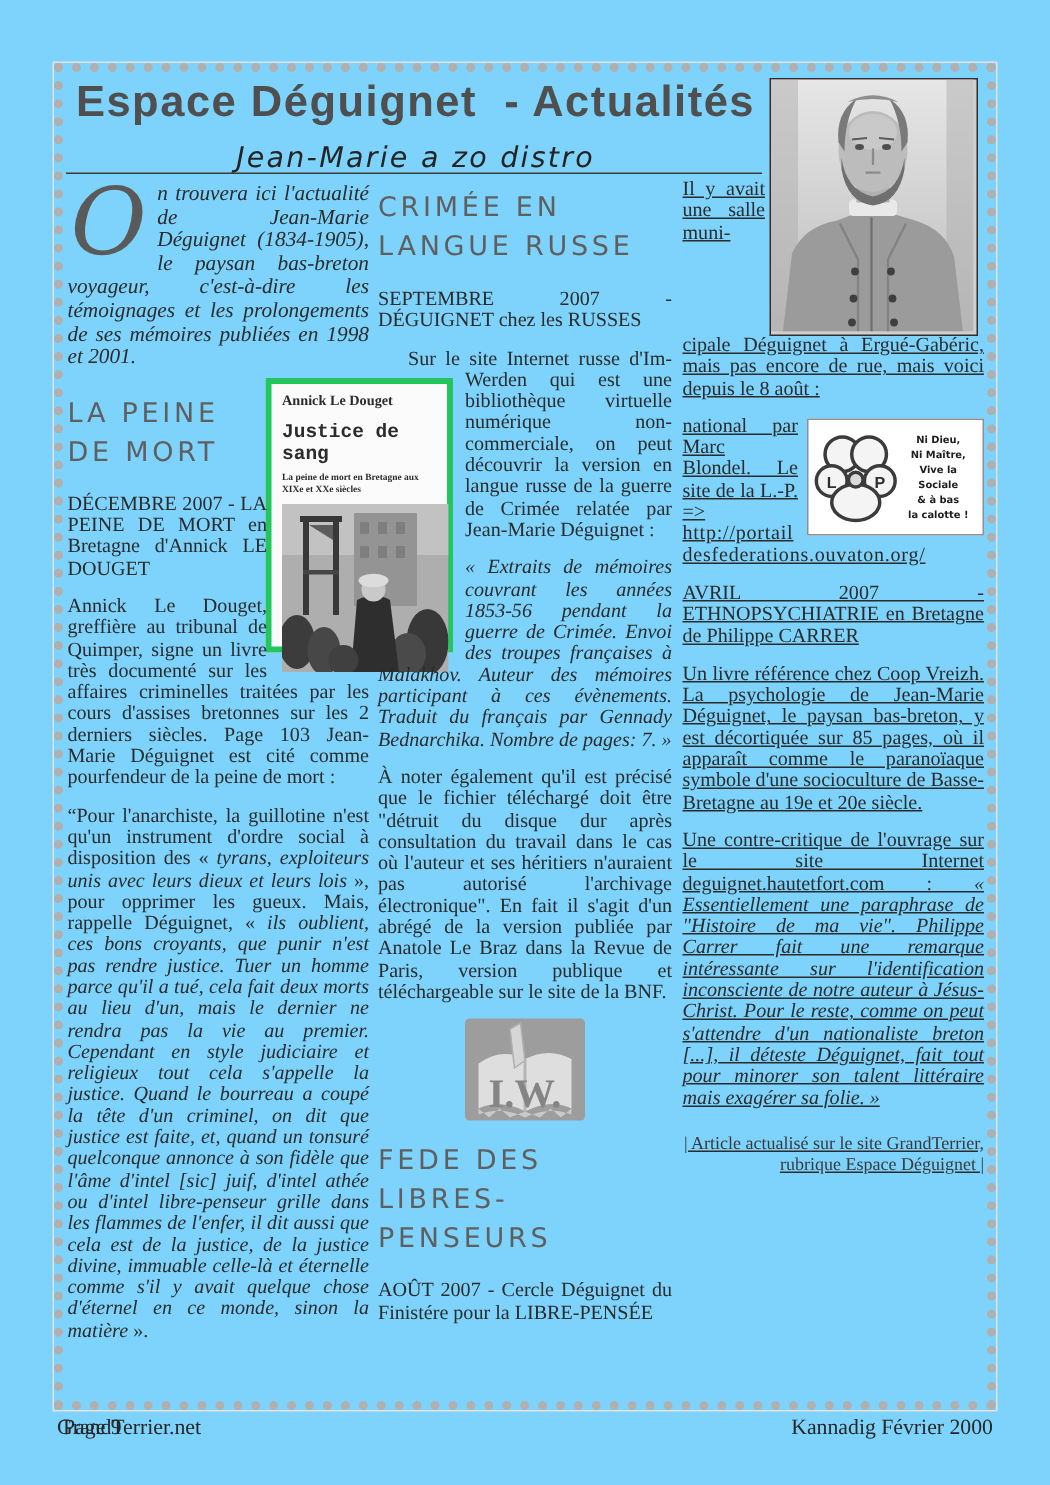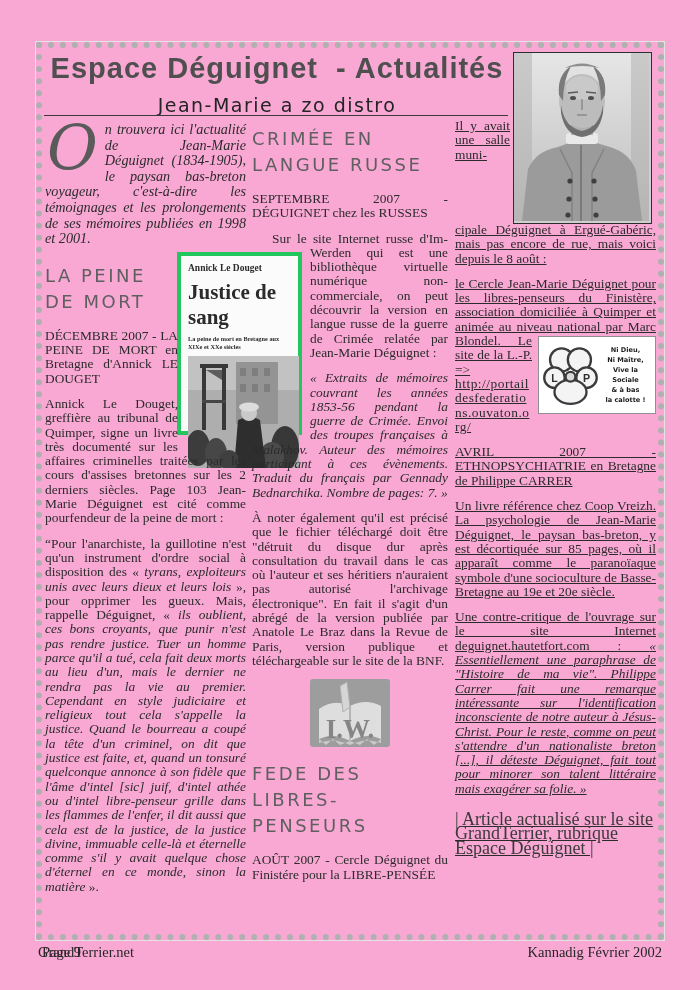--- a/index.html
+++ b/index.html
@@ -1,25 +1,25 @@
 <!DOCTYPE html>
 <html lang="fr"><head>
 <meta charset="utf-8">
 <style>
   html,body{margin:0;padding:0;background:#fff;}
-  #page{position:relative;width:700px;height:990px;background:#f9a8d4;overflow:hidden;
+  #page{position:relative;width:700px;height:990px;background:#7dd3fc;overflow:hidden;
         font-family:"Liberation Serif",serif;color:#2b2b2b;}
   
   .frame{position:absolute;left:36px;top:42px;width:628px;height:898px;
          box-sizing:border-box;border:6px dotted #b0b0b0;outline:1px solid #e2e2e2;}
   
   .header{position:absolute;left:44px;top:52px;width:466px;text-align:center;}
   .title{font-family:"Liberation Sans",sans-serif;font-weight:bold;font-size:29px;
          letter-spacing:1px;color:#4f4f4f;white-space:pre;}
-  .subtitle{margin-top:9px;font-family:"DejaVu Sans",sans-serif;
+  .subtitle{margin-top:9px;font-family:"DejaVu Sans",sans-serif;font-style:italic;
             font-size:19px;letter-spacing:1.5px;color:#242424;}
   .header-rule{position:absolute;left:44px;top:115px;width:464px;height:1px;background:#3a3a3a;}
   
   .col{position:absolute;font-size:13.4px;line-height:14.3px;text-align:justify;}
   .col p{margin:0 0 11px 0;overflow-wrap:anywhere;}
   #col1{left:45px;top:122px;width:201px;}
   #col2{left:252px;top:122px;width:196px;}
   #col3{left:455px;top:119px;width:201px;text-decoration:underline;}
   .sec-head{font-family:"DejaVu Sans",sans-serif;font-size:18px;line-height:26px;
             letter-spacing:2.5px;color:#5f5f5f;text-align:left;margin:4px 0 14px 0;}
@@ -33,31 +33,31 @@
   .sp-book-r{float:right;width:68px;height:190px;}
   .sp-book-l{float:left;width:58px;height:188px;}
   .sp-photo{float:right;width:146px;height:104px;}
   
   .portrait{position:absolute;left:513px;top:52px;width:137px;height:170px;
             border:1px solid #2e2e2e;background:#cfcfcf;}
   
   .book{position:absolute;left:177px;top:252px;width:125px;height:183px;background:#fbfbfb;
         border:4px solid #22c55e;box-sizing:border-box;padding:7px 7px 0 7px;}
   .book-author{font-size:9.5px;font-weight:bold;margin:0 0 7px 0;}
-  .book-title{font-size:21px;font-weight:bold;margin:0 0 5px 0;}
+  .book-title{font-size:13px;font-weight:bold;margin:0 0 5px 0;font-family:Liberation Mono, monospace;}
   .book-sub{font-size:6.3px;font-weight:bold;line-height:8px;margin:0 0 5px 0;}
   .book-photo{width:111px;height:112px;display:block;}
   
   .pansy-box{float:right;width:118px;height:78px;box-sizing:border-box;border:1px solid #8f8f8f;
              background:#fff;margin:2px 0 4px 6px;display:flex;align-items:center;padding:3px;}
   .pansy-text{font-family:"DejaVu Sans",sans-serif;font-size:6.6px;font-weight:bold;
               line-height:10px;color:#1d1d1d;text-align:center;}
   
   .iw{width:80px;height:68px;margin:10px auto 14px auto;background:#9d9d9d;border-radius:3px;}
-  .credit{font-size:18px;text-align:left;color:#3a3a3a;margin-top:16px;}
+  .credit{font-size:12px;text-align:right;color:#3a3a3a;margin-top:16px;}
   .url-text{letter-spacing:0.5px;}
   
   .footer{position:absolute;left:38px;top:944px;width:624px;font-size:14.5px;color:#262626;}
   .footer .f-left{position:absolute;left:0;}
   .footer .f-center{position:absolute;left:4px;width:624px;text-align:left;}
   .footer .f-right{position:absolute;right:0;}
 </style>
 </head>
 <body>
 
@@ -173,21 +173,20 @@
     <p>AOÛT 2007 - Cercle Déguignet du Finistére pour la LIBRE-PENSÉE</p>
   </div>
 
   <div class="col" id="col3">
     <p>
       <span class="sp-photo"></span>
       <span>Il y avait une salle muni-</span>
       <span class="clear-r">cipale Déguignet à Ergué-Gabéric, mais pas encore de rue, mais voici depuis le 8 août :</span>
     </p>
     <p>
-      <span>le Cercle Jean-Marie Déguignet pour les libres-penseurs du Finistère, association domiciliée à Quimper et animée au niveau</span>
       <span class="pansy-box">
         <svg width="58" height="68" viewBox="0 0 64 72">
           <g stroke="#3b3b3b" stroke-width="2.6" fill="#f4f4f4">
             <circle cx="22" cy="19" r="13"></circle>
             <circle cx="42" cy="19" r="13"></circle>
             <circle cx="14" cy="39" r="11.5"></circle>
             <circle cx="50" cy="39" r="11.5"></circle>
             <ellipse cx="32" cy="55" rx="18" ry="13.5"></ellipse>
             <circle cx="32" cy="38" r="5.5" fill="#d9d9d9"></circle>
           </g>
@@ -207,16 +206,16 @@
     </p>
     <p>AVRIL 2007 - ETHNOPSYCHIATRIE en Bretagne de Philippe CARRER</p>
     <p>Un livre référence chez Coop Vreizh. La psychologie de Jean-Marie Déguignet, le paysan bas-breton, y est décortiquée sur 85 pages, où il apparaît comme le paranoïaque symbole d'une socioculture de Basse-Bretagne au 19e et 20e siècle.</p>
     <p><span>Une contre-critique de l'ouvrage sur le site Internet deguignet.hautetfort.com : </span><span class="italic">« Essentiellement une paraphrase de "Histoire de ma vie". Philippe Carrer fait une remarque intéressante sur l'identification inconsciente de notre auteur à Jésus-Christ. Pour le reste, comme on peut s'attendre d'un nationaliste breton [...], il déteste Déguignet, fait tout pour minorer son talent littéraire mais exagérer sa folie. »</span></p>
     <div class="credit">| Article actualisé sur le site GrandTerrier, rubrique Espace Déguignet |</div>
   </div>
 
   <div class="footer">
     <span class="f-left">GrandTerrier.net</span>
     <span class="f-center">Page 9</span>
-    <span class="f-right">Kannadig Février 2002</span>
+    <span class="f-right">Kannadig Février 2000</span>
   </div>
 
 </div>
 
 </body></html>

